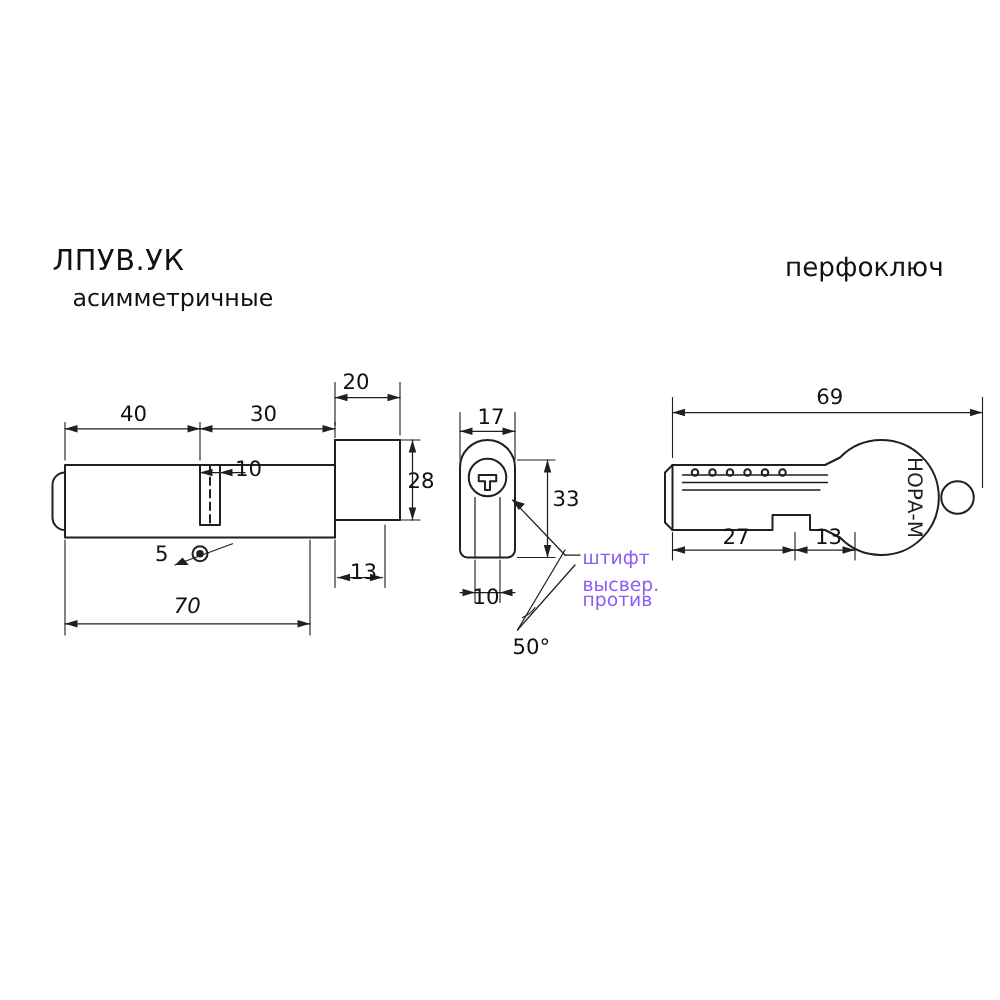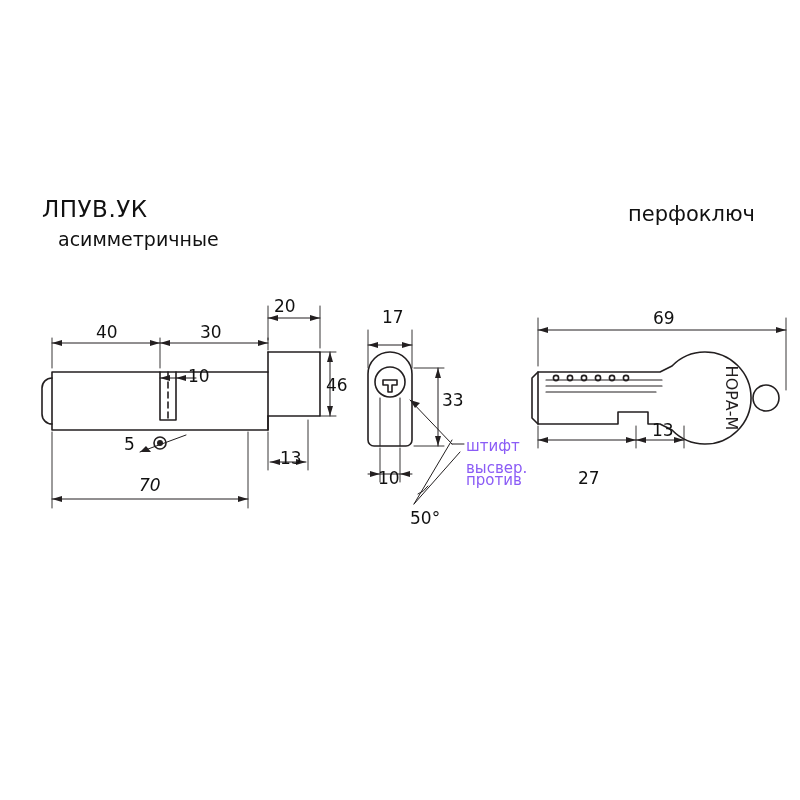--- a/index.html
+++ b/index.html
@@ -210,31 +210,31 @@
   </svg>
 
   <div class="label title-main">ЛПУВ.УК</div>
   <div class="label title-sub">асимметричные</div>
   <div class="label title-right">перфоключ</div>
 
   <div class="label dim" style="left:96px; top:322px;">40</div>
   <div class="label dim" style="left:200px; top:322px;">30</div>
   <div class="label dim" style="left:274px; top:296px;">20</div>
   <div class="label dim" style="left:188px; top:366px;">10</div>
-  <div class="label dim" style="left:326px; top:375px;">46</div>
+  <div class="label dim" style="left:326px; top:375px;">28</div>
   <div class="label dim" style="left:124px; top:434px;">5</div>
   <div class="label dim" style="left:280px; top:448px;">13</div>
   <div class="label dim" style="left:139px; top:475px;font-style:italic;">70</div>
 
-  <div class="label dim" style="left:382px; top:307px;">17</div>
+  <div class="label dim" style="left:382px; top:324px;">17</div>
   <div class="label dim" style="left:442px; top:390px;">33</div>
   <div class="label dim" style="left:378px; top:468px;">10</div>
   <div class="label dim" style="left:410px; top:508px;">50°</div>
 
   <div class="label note" style="left:466px; top:438px;">штифт</div>
   <div class="label note" style="left:466px; top:440px;margin-top:32px;">против</div>
   <div class="label note" style="left:466px; top:460px;">высвер.</div>
 
   <div class="label dim" style="left:653px; top:308px;">69</div>
-  <div class="label dim" style="left:578px; top:420px;margin-top:48px;">27</div>
+  <div class="label dim" style="left:578px; top:420px;">27</div>
   <div class="label dim" style="left:652px; top:420px;">13</div>
 
 </div>
 
 </body></html>

